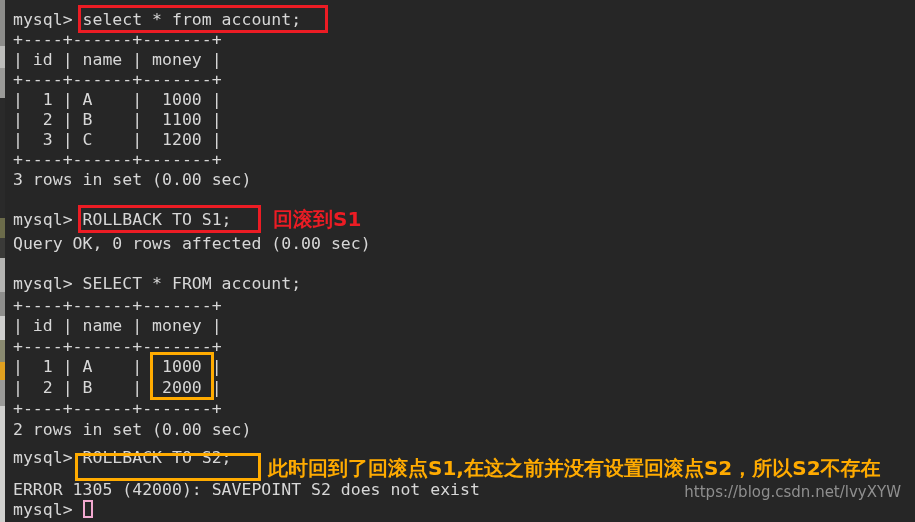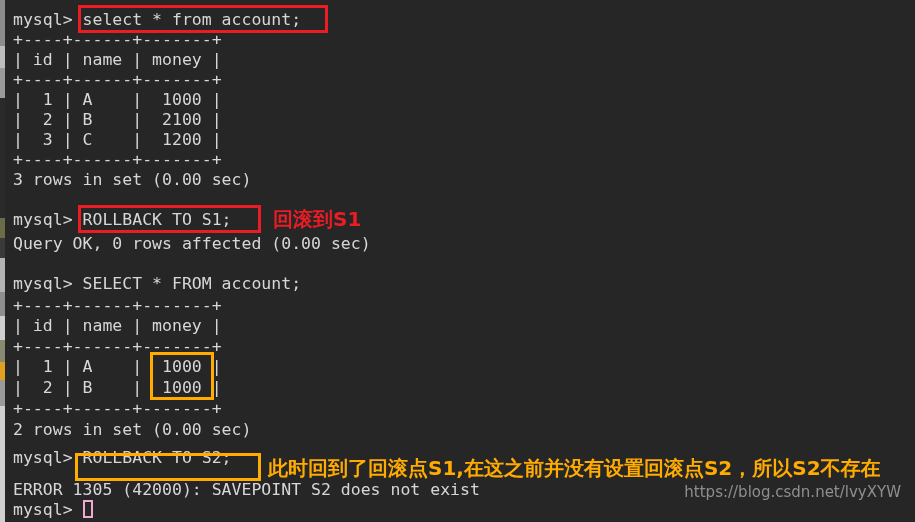--- a/index.html
+++ b/index.html
@@ -110,34 +110,34 @@
   </div>
 
   <div id="term">
 
     <div id="lines">
         <div class="line" style="top: 10px;">mysql&gt; select * from account;</div>
         <div class="line" style="top: 30px;">+----+------+-------+</div>
         <div class="line" style="top: 50px;">| id | name | money |</div>
         <div class="line" style="top: 70px;">+----+------+-------+</div>
         <div class="line" style="top: 90px;">|  1 | A    |  1000 |</div>
-        <div class="line" style="top: 110px;">|  2 | B    |  2100 |</div>
+        <div class="line" style="top: 110px;">|  2 | B    |  1100 |</div>
         <div class="line" style="top: 130px;">|  3 | C    |  1200 |</div>
         <div class="line" style="top: 150px;">+----+------+-------+</div>
         <div class="line" style="top: 170px;">3 rows in set (0.00 sec)</div>
         <div class="line" style="top: 190px;"></div>
         <div class="line" style="top: 210px;">mysql&gt; ROLLBACK TO S1;</div>
         <div class="line" style="top: 234px;">Query OK, 0 rows affected (0.00 sec)</div>
         <div class="line" style="top: 254px;"></div>
         <div class="line" style="top: 274px;">mysql&gt; SELECT * FROM account;</div>
         <div class="line" style="top: 296px;">+----+------+-------+</div>
         <div class="line" style="top: 316px;">| id | name | money |</div>
         <div class="line" style="top: 337px;">+----+------+-------+</div>
         <div class="line" style="top: 357px;">|  1 | A    |  1000 |</div>
-        <div class="line" style="top: 378px;">|  2 | B    |  1000 |</div>
+        <div class="line" style="top: 378px;">|  2 | B    |  2000 |</div>
         <div class="line" style="top: 399px;">+----+------+-------+</div>
         <div class="line" style="top: 420px; text-align: right;">2 rows in set (0.00 sec)</div>
         <div class="line" style="top: 440px;"></div>
         <div class="line" style="top: 448px;">mysql&gt; ROLLBACK TO S2;</div>
         <div class="line" style="top: 480px;">ERROR 1305 (42000): SAVEPOINT S2 does not exist</div>
         <div class="line" style="top: 500px;">mysql&gt;</div>
       </div>
 
     <div id="highlights">
         <div class="box box-red" style="left: 73px; top: 5px; width: 250px; height: 28px;"></div>

